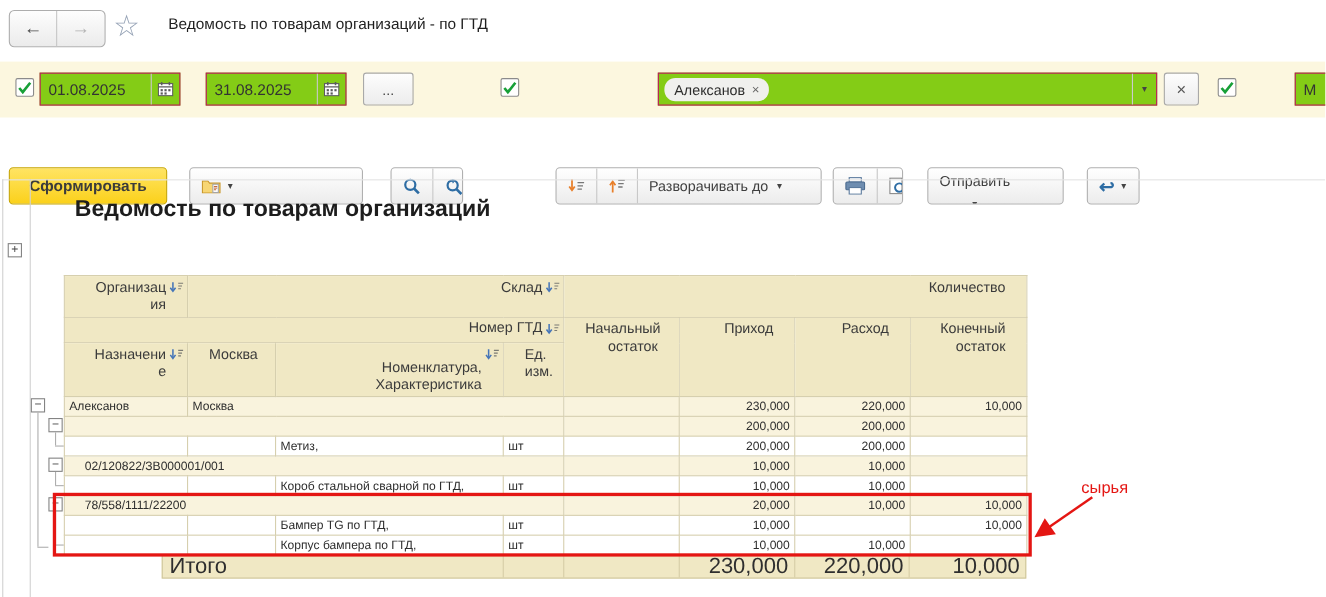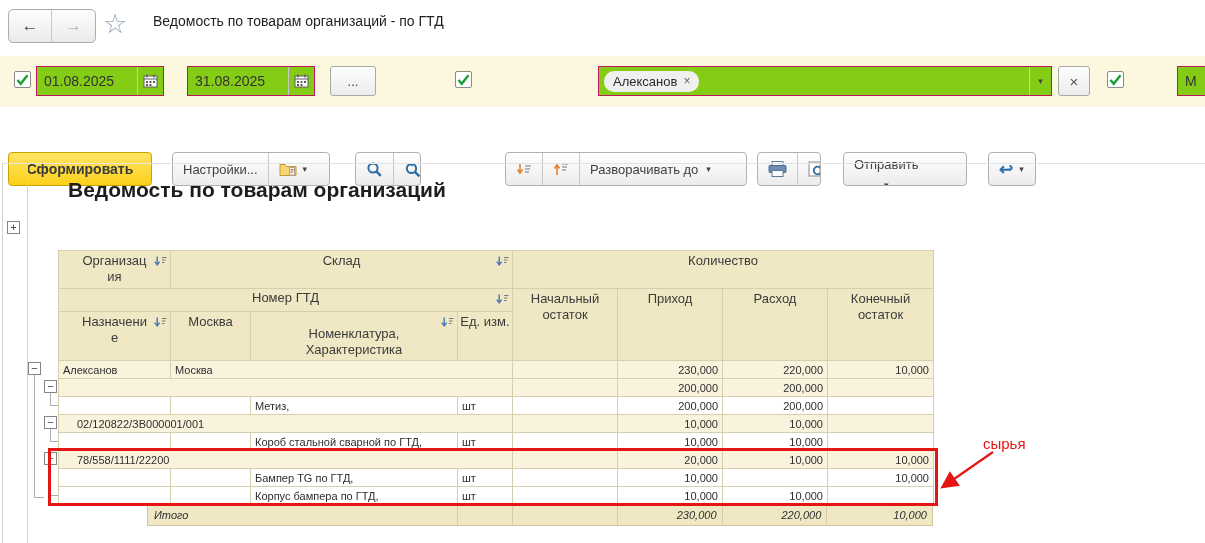--- a/index.html
+++ b/index.html
@@ -49,33 +49,33 @@
   .hline { position:absolute; left:2px; top:163px; width:1203px; height:1px; background:#e3e3e3; }
   .vline { position:absolute; top:163px; width:1px; height:380px; background:#d2d2d2; }
   .rpt-title { position:absolute; left:68px; top:178px; font-size:21px; font-weight:bold; color:#1d1d1d; }
   .gbox { position:absolute; width:13px; height:13px; border:1px solid #848484; background:#fff; z-index:5;
           font-size:11px; line-height:11px; text-align:center; color:#444; }
   .gline { position:absolute; width:1px; background:#aeaeae; }
   .gstub { position:absolute; height:1px; background:#aeaeae; }
 
   table.grid { position:absolute; left:58px; top:250px; width:875px; border-collapse:collapse; table-layout:fixed; }
   .grid th, .grid td { border:1px solid #d6cfae; overflow:hidden; }
-  .grid th { background:#f0e8c4; font-weight:normal; font-size:13px; color:#3b3b3b; text-align:center;
-             vertical-align:top; padding:2px 0; position:relative; line-height:16px; }
+  .grid th { background:#f0e8c4; font-weight:normal; font-size:13px; color:#3b3b3b; text-align:right;
+             vertical-align:top; padding:2px 19px; position:relative; line-height:16px; }
   .grid td { font-size:11px; color:#2e2e2e; padding:1px 4px; line-height:14px; white-space:nowrap; }
   .grid tbody tr { height:18px; }
   .grid tr.grp td { background:#f9f3dd; }
   .hwrap { display:inline-block; max-width:70px; overflow-wrap:break-word; }
   .sort-icon { position:absolute; top:4px; right:3px; }
   .num { text-align:right; }
   .gtd { padding-left:18px !important; }
 
   .total-row { position:absolute; left:147px; top:504px; width:786px; height:22px; display:flex;
                background:#f0e8c4; border:1px solid #cfc69c; z-index:2; }
-  .tcell { border-left:1px solid #d6cda6; font-size:11px; color:#2e2e2e; display:flex; align-items:center;font-style:italic; }
+  .tcell { border-left:1px solid #d6cda6; font-size:20px; color:#2e2e2e; display:flex; align-items:center; }
   .tcell:first-child { border-left:none; padding-left:6px; }
   .tcell.num { justify-content:flex-end; padding-right:5px; }
 
   .redbox { position:absolute; left:48px; top:448px; width:890px; height:58px; border:3px solid #e41613; z-index:6; }
   .arrow-svg { position:absolute; left:930px; top:428px; z-index:7; }
   .annotation { position:absolute; left:983px; top:431px; z-index:7; color:#e41613; font-size:15px; line-height:25px;
                 white-space:nowrap; }
 
   .icon { display:inline-flex; align-items:center; justify-content:center; }
 </style>
@@ -167,23 +167,20 @@
       <span class="txt">М</span>
     </div>
   </div>
 
   <div class="toolbar">
     <div class="btn btn-primary">
         <span>Сформировать</span>
       </div>
 
     <div class="btn" style="left:172px; width:158px;">
-      <div class="seg">
-          <span>Настройки...</span>
-        </div>
       <div class="seg" style="gap:6px;">
         <svg class="icon" width="18" height="14" viewBox="0 0 18 14">
             <path d="M1 2.5h5l1.5 2H17v9H1z" fill="#f7d674" stroke="#c9972b"></path>
             <rect x="10.5" y="5.5" width="5" height="7.5" fill="#fff" stroke="#a6a6a6"></rect>
             <path d="M11.5 7.5h3M11.5 9h3M11.5 10.5h2" stroke="#c06030" stroke-width=".9"></path>
           </svg>
         <span class="dd">▾</span>
       </div>
     </div>
 

